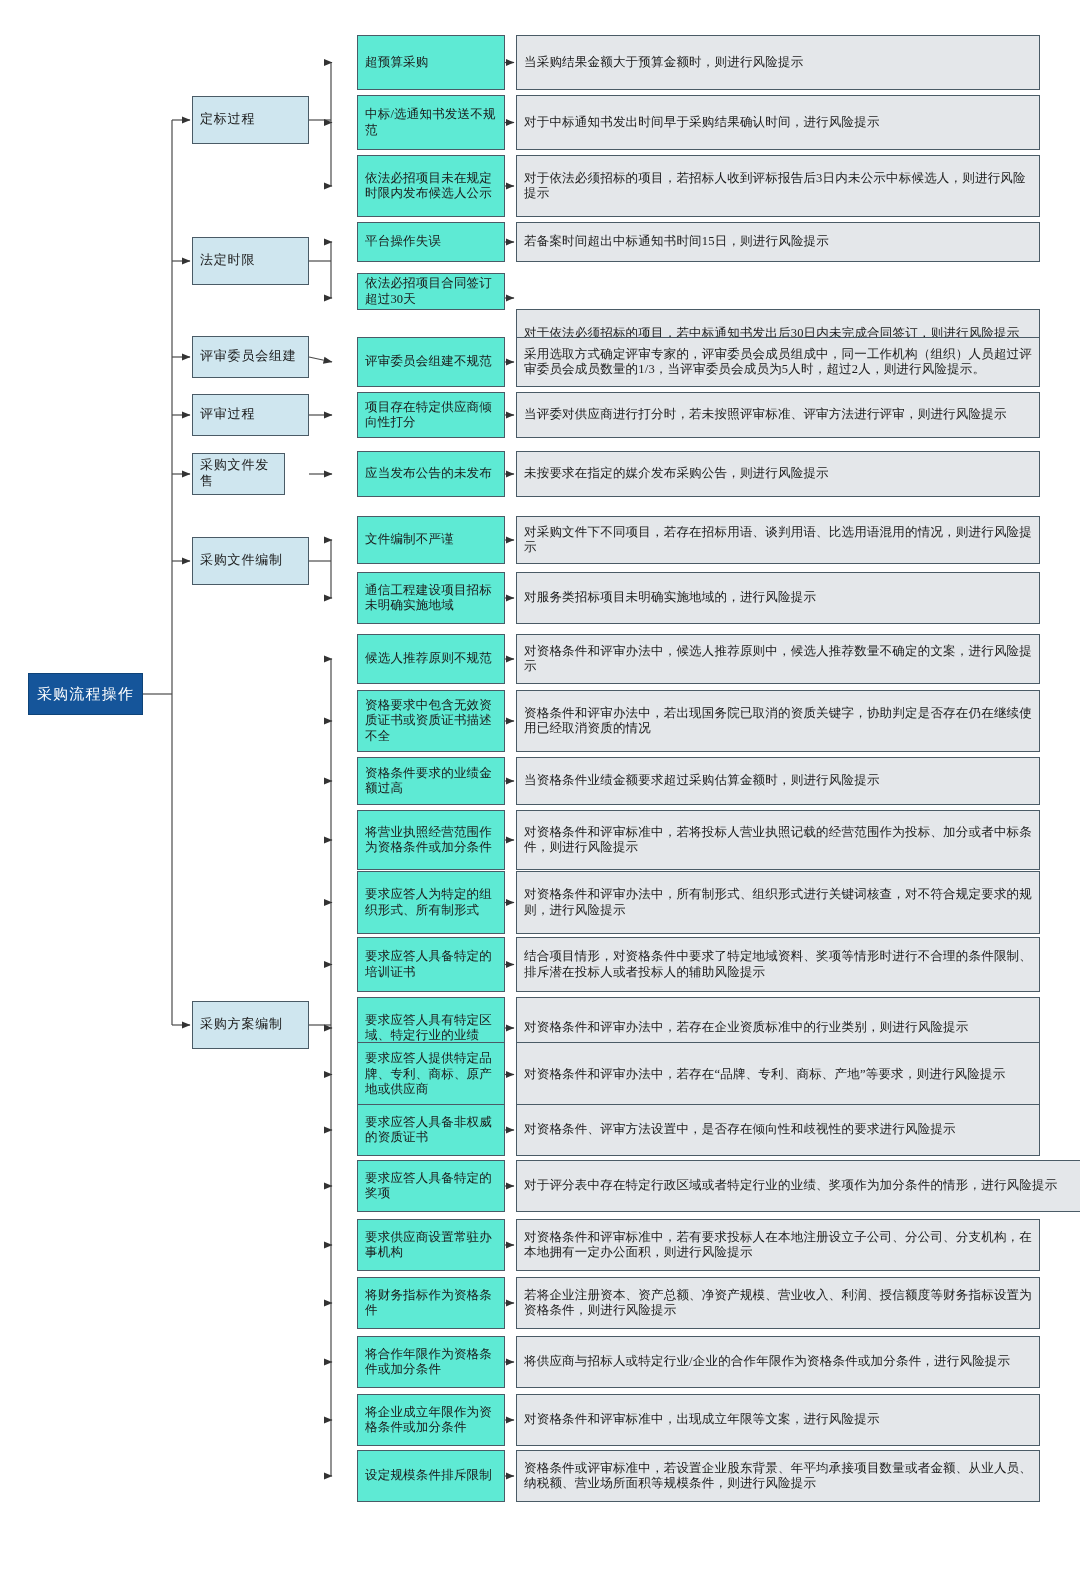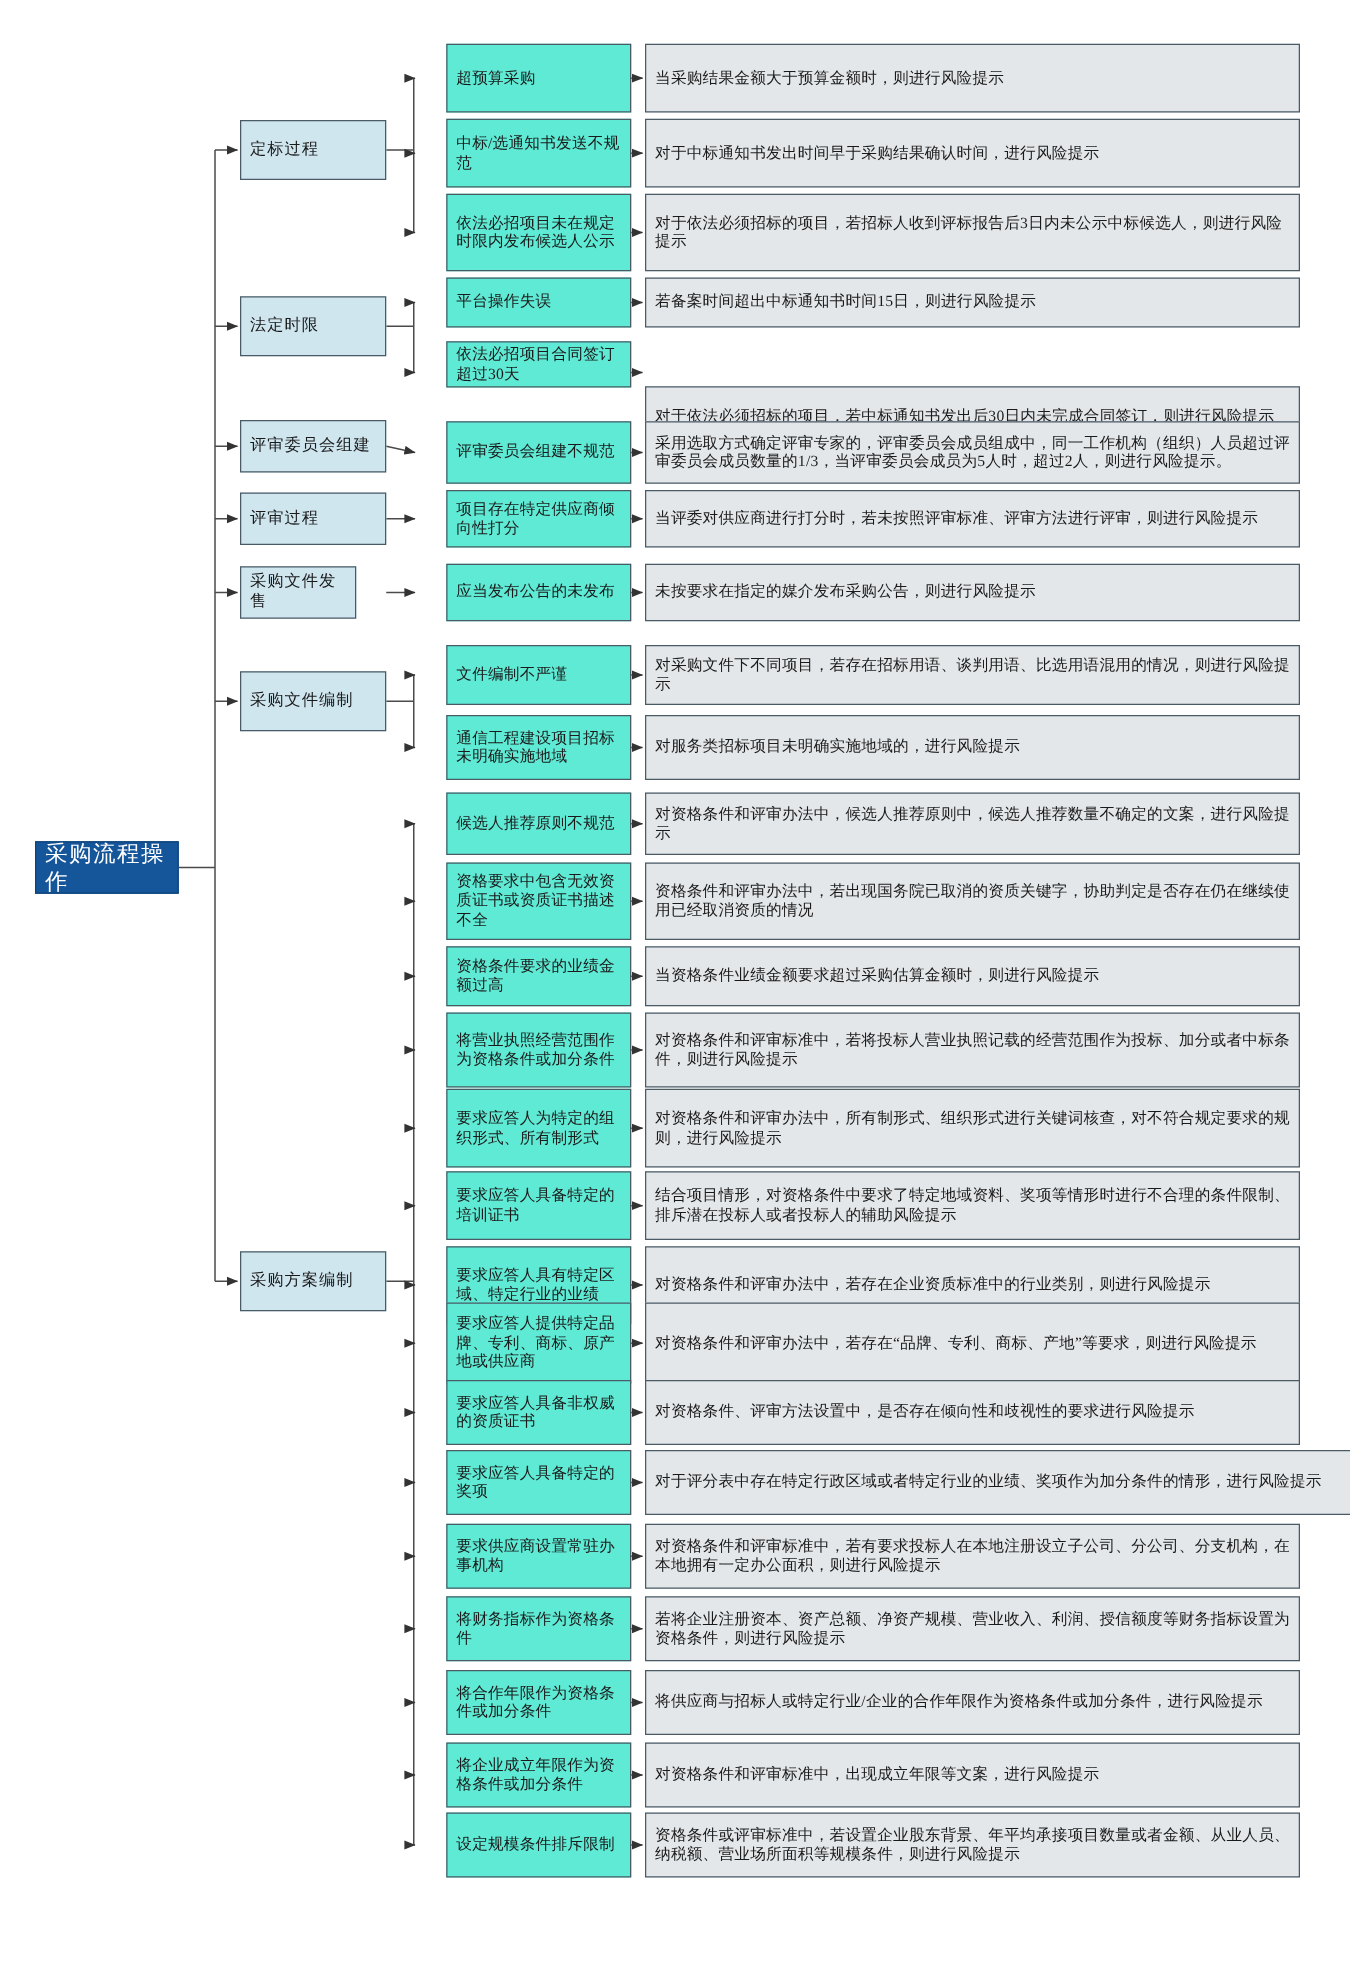--- a/index.html
+++ b/index.html
@@ -35,21 +35,21 @@
     padding: 3px 7px;
     line-height: 1.24;
     letter-spacing: 0.2px;
     overflow: hidden;
   }
   .node-root {
     background: #15559a;
     border: 1px solid #0e4378;
     color: #ffffff;
     justify-content: center;
-    font-size: 18px;
+    font-size: 15px;
     letter-spacing: 1.2px;
   }
   .node-stage {
     background: #cfe6ef;
     border-color: #4a5b66;
     font-size: 13px;
     letter-spacing: 0.8px;
     font-family: Liberation Mono, monospace;
   }
   .node-risk {

